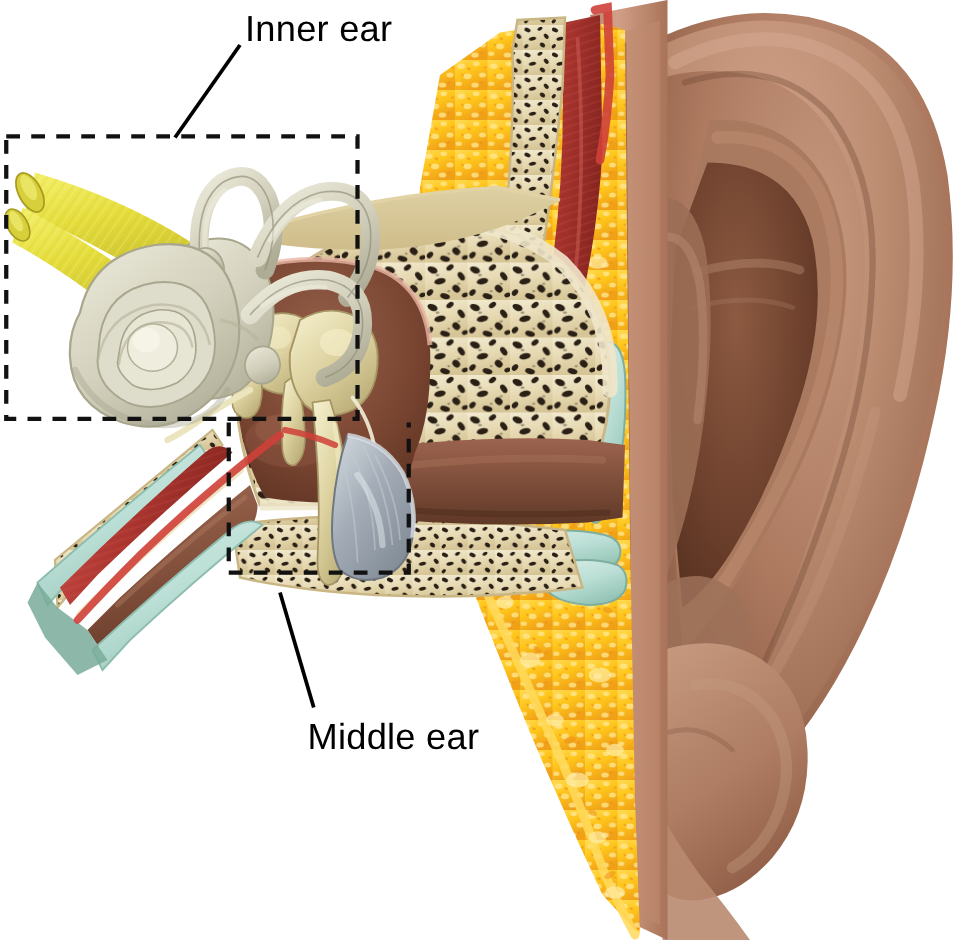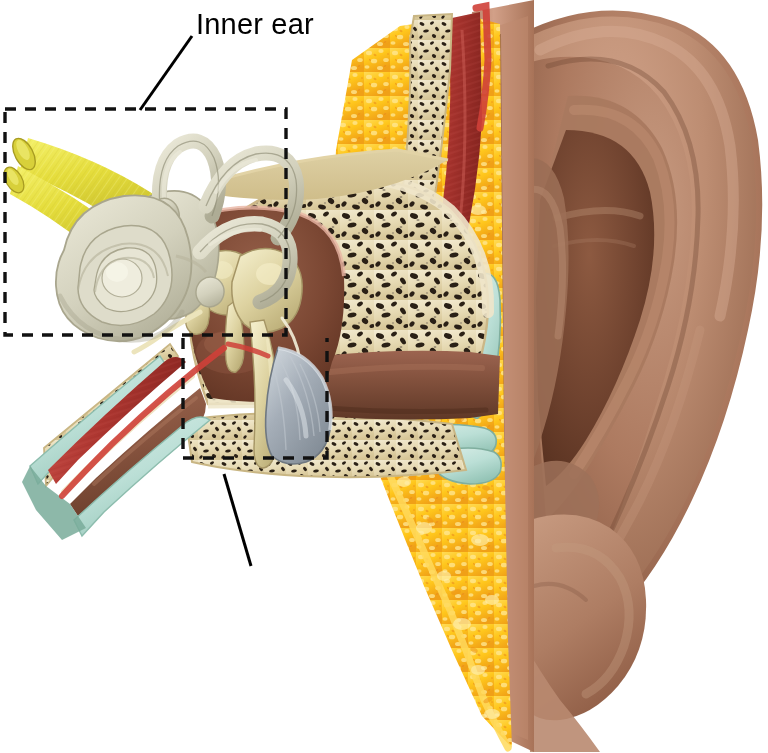--- a/index.html
+++ b/index.html
@@ -627,14 +627,15 @@
       <path d="M183,338 L183,458 L327,458 L327,338" fill="none" stroke="#111111" stroke-width="3.4" stroke-dasharray="11 9"></path>
 
       <line x1="192" y1="36" x2="140" y2="110" stroke="#000000" stroke-width="3"></line>
 
       <line x1="224" y1="474" x2="251" y2="566" stroke="#000000" stroke-width="3"></line>
     </g>
   </svg>
 
   <div class="lbl" id="lbl-inner">Inner ear</div>
 
+  <div class="lbl" id="lbl-middle">Middle ear</div>
 
 </div>
 
 </body></html>

